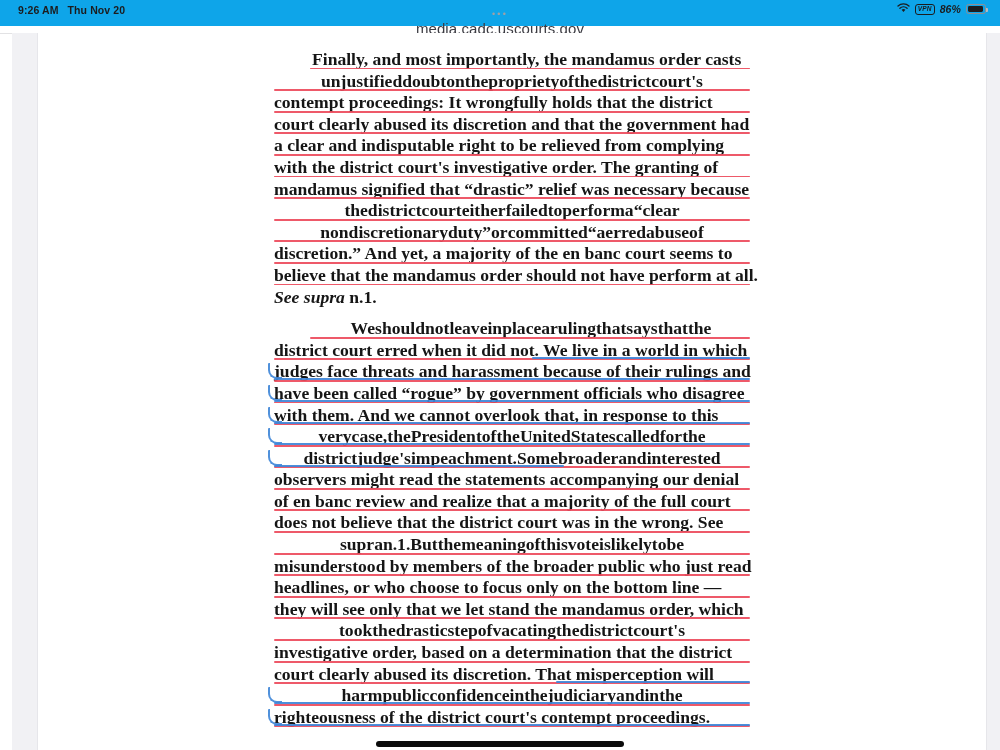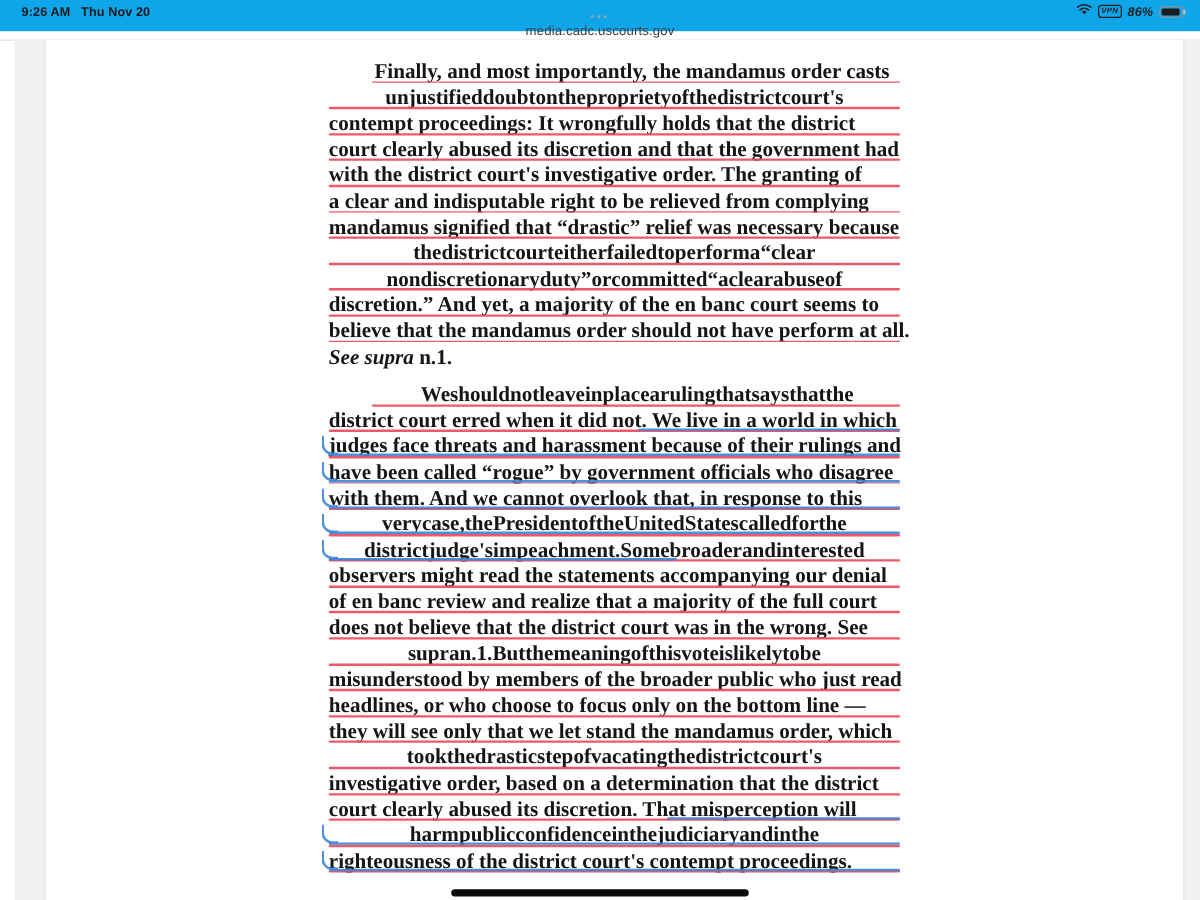--- a/index.html
+++ b/index.html
@@ -90,21 +90,21 @@
     text-align: center;
     font-size: 9px;
     color: #a0a0a5;
     letter-spacing: 2.2px;
     line-height: 9px;
   }
   #url-label {
     position: absolute;
     left: 0; right: 0; top: 10px;
     text-align: center;
-    font-size: 11px;
+    font-size: 15px;
     color: #3c3c43;
     letter-spacing: .1px;
   }
   #scroll-hint-dots {
     position: absolute;
     left: 0; right: 0; top: 26px;
     text-align: center;
     font-size: 8px;
     color: #6d6d72;
     letter-spacing: 4px;
@@ -246,42 +246,42 @@
             <span>the</span>
             <span>propriety</span>
             <span>of</span>
             <span>the</span>
             <span>district</span>
             <span>court's</span>
             <span class="mark red" style="left: 0px; right: 0px; top: 18.6px;"></span>
           </div>
           <div class="line"><span>contempt proceedings:  It wrongfully holds that the district</span><span class="mark red" style="left: 0px; right: 0px; top: 18.6px;"></span></div>
           <div class="line"><span>court clearly abused its discretion and that the government had</span><span class="mark red" style="left: 0px; right: 0px; top: 18.6px;"></span></div>
+          <div class="line"><span>a clear and indisputable right to be relieved from complying</span><span class="mark red" style="left: 0px; right: 0px; top: 18.6px;"></span></div>
           <div class="line"><span>with the district court's investigative order.  The granting of</span><span class="mark red" style="left: 0px; right: 0px; top: 18.6px;"></span></div>
-          <div class="line"><span>a clear and indisputable right to be relieved from complying</span><span class="mark red" style="left: 0px; right: 0px; top: 18.6px;"></span></div>
           <div class="line"><span>mandamus signified that “drastic” relief was necessary because</span><span class="mark red" style="left: 0px; right: 0px; top: 18.6px;"></span></div>
           <div class="line justify">
             <span>the</span>
             <span>district</span>
             <span>court</span>
             <span>either</span>
             <span>failed</span>
             <span>to</span>
             <span>perform</span>
             <span>a</span>
             <span>“clear</span>
             <span class="mark red" style="left: 0px; right: 0px; top: 18.6px;"></span>
           </div>
           <div class="line justify">
             <span>nondiscretionary</span>
             <span>duty”</span>
             <span>or</span>
             <span>committed</span>
             <span>“a</span>
-            <span>clear</span>
+            <span>erred</span>
             <span>abuse</span>
             <span>of</span>
             <span class="mark red" style="left: 0px; right: 0px; top: 18.6px;"></span>
           </div>
           <div class="line"><span>discretion.”  And yet, a majority of the en banc court seems to</span><span class="mark red" style="left: 0px; right: 0px; top: 18.6px;"></span></div>
           <div class="line"><span>believe that the mandamus order should not have perform at all.</span><span class="mark red" style="left: 0px; right: 0px; top: 18.6px;"></span></div>
           <div class="line"><span class="it">See supra</span><span> n.1.</span></div>
         </div>
         <div class="para">
           <div class="line justify indent">

